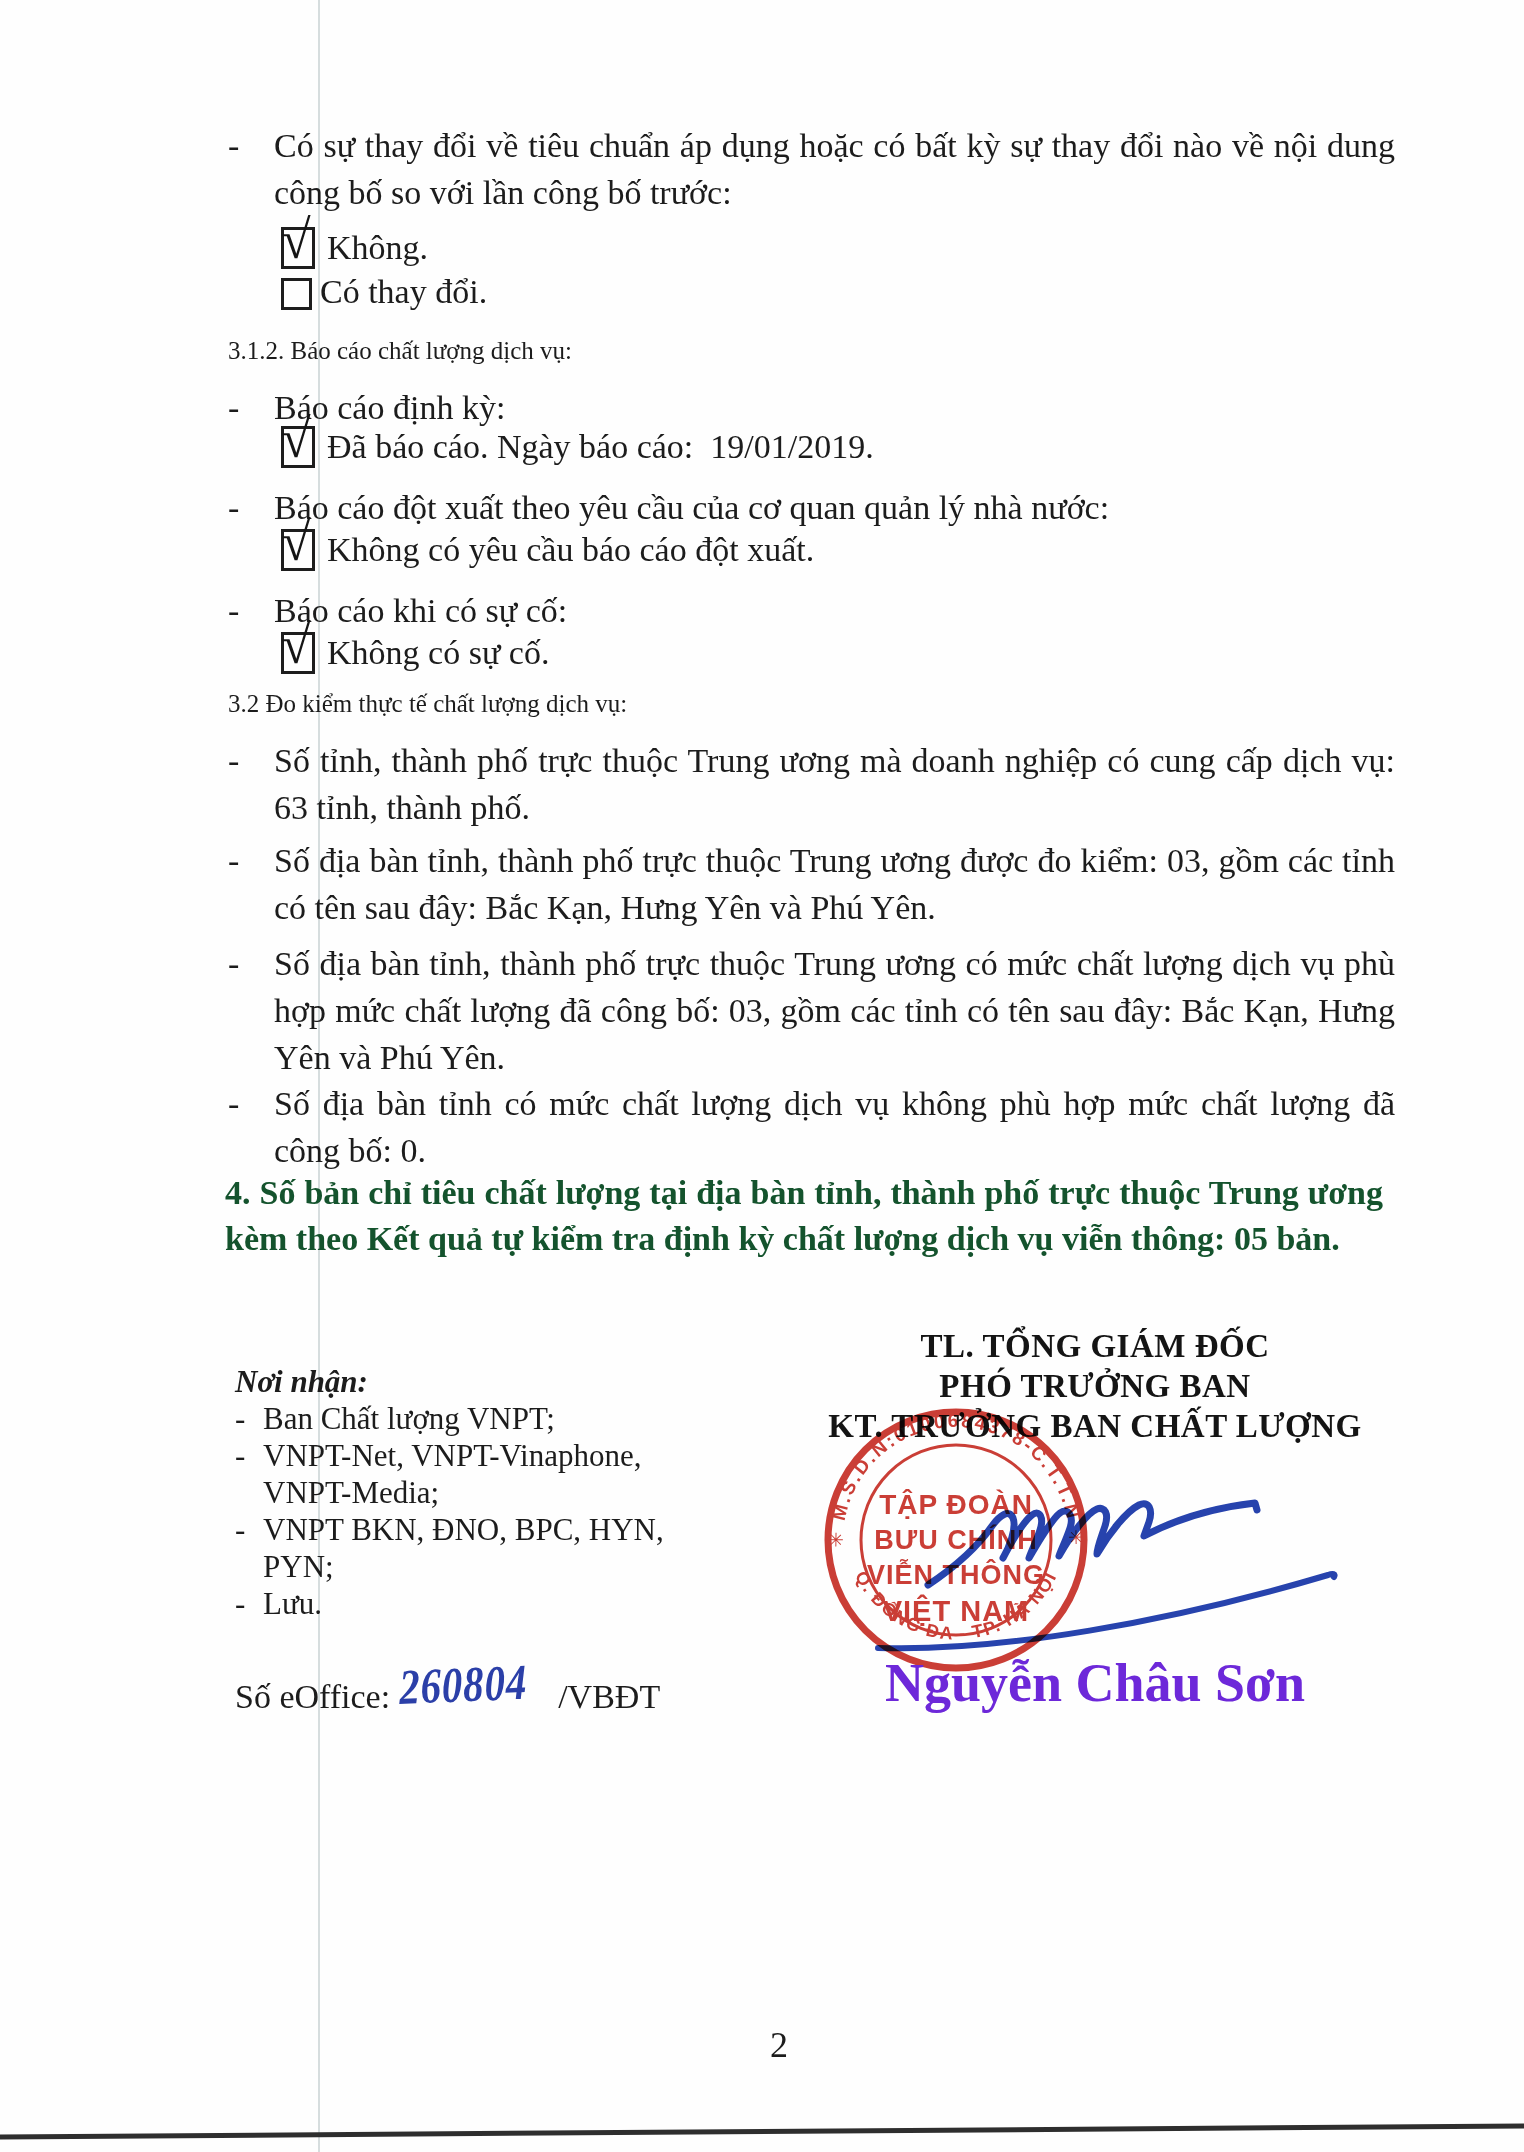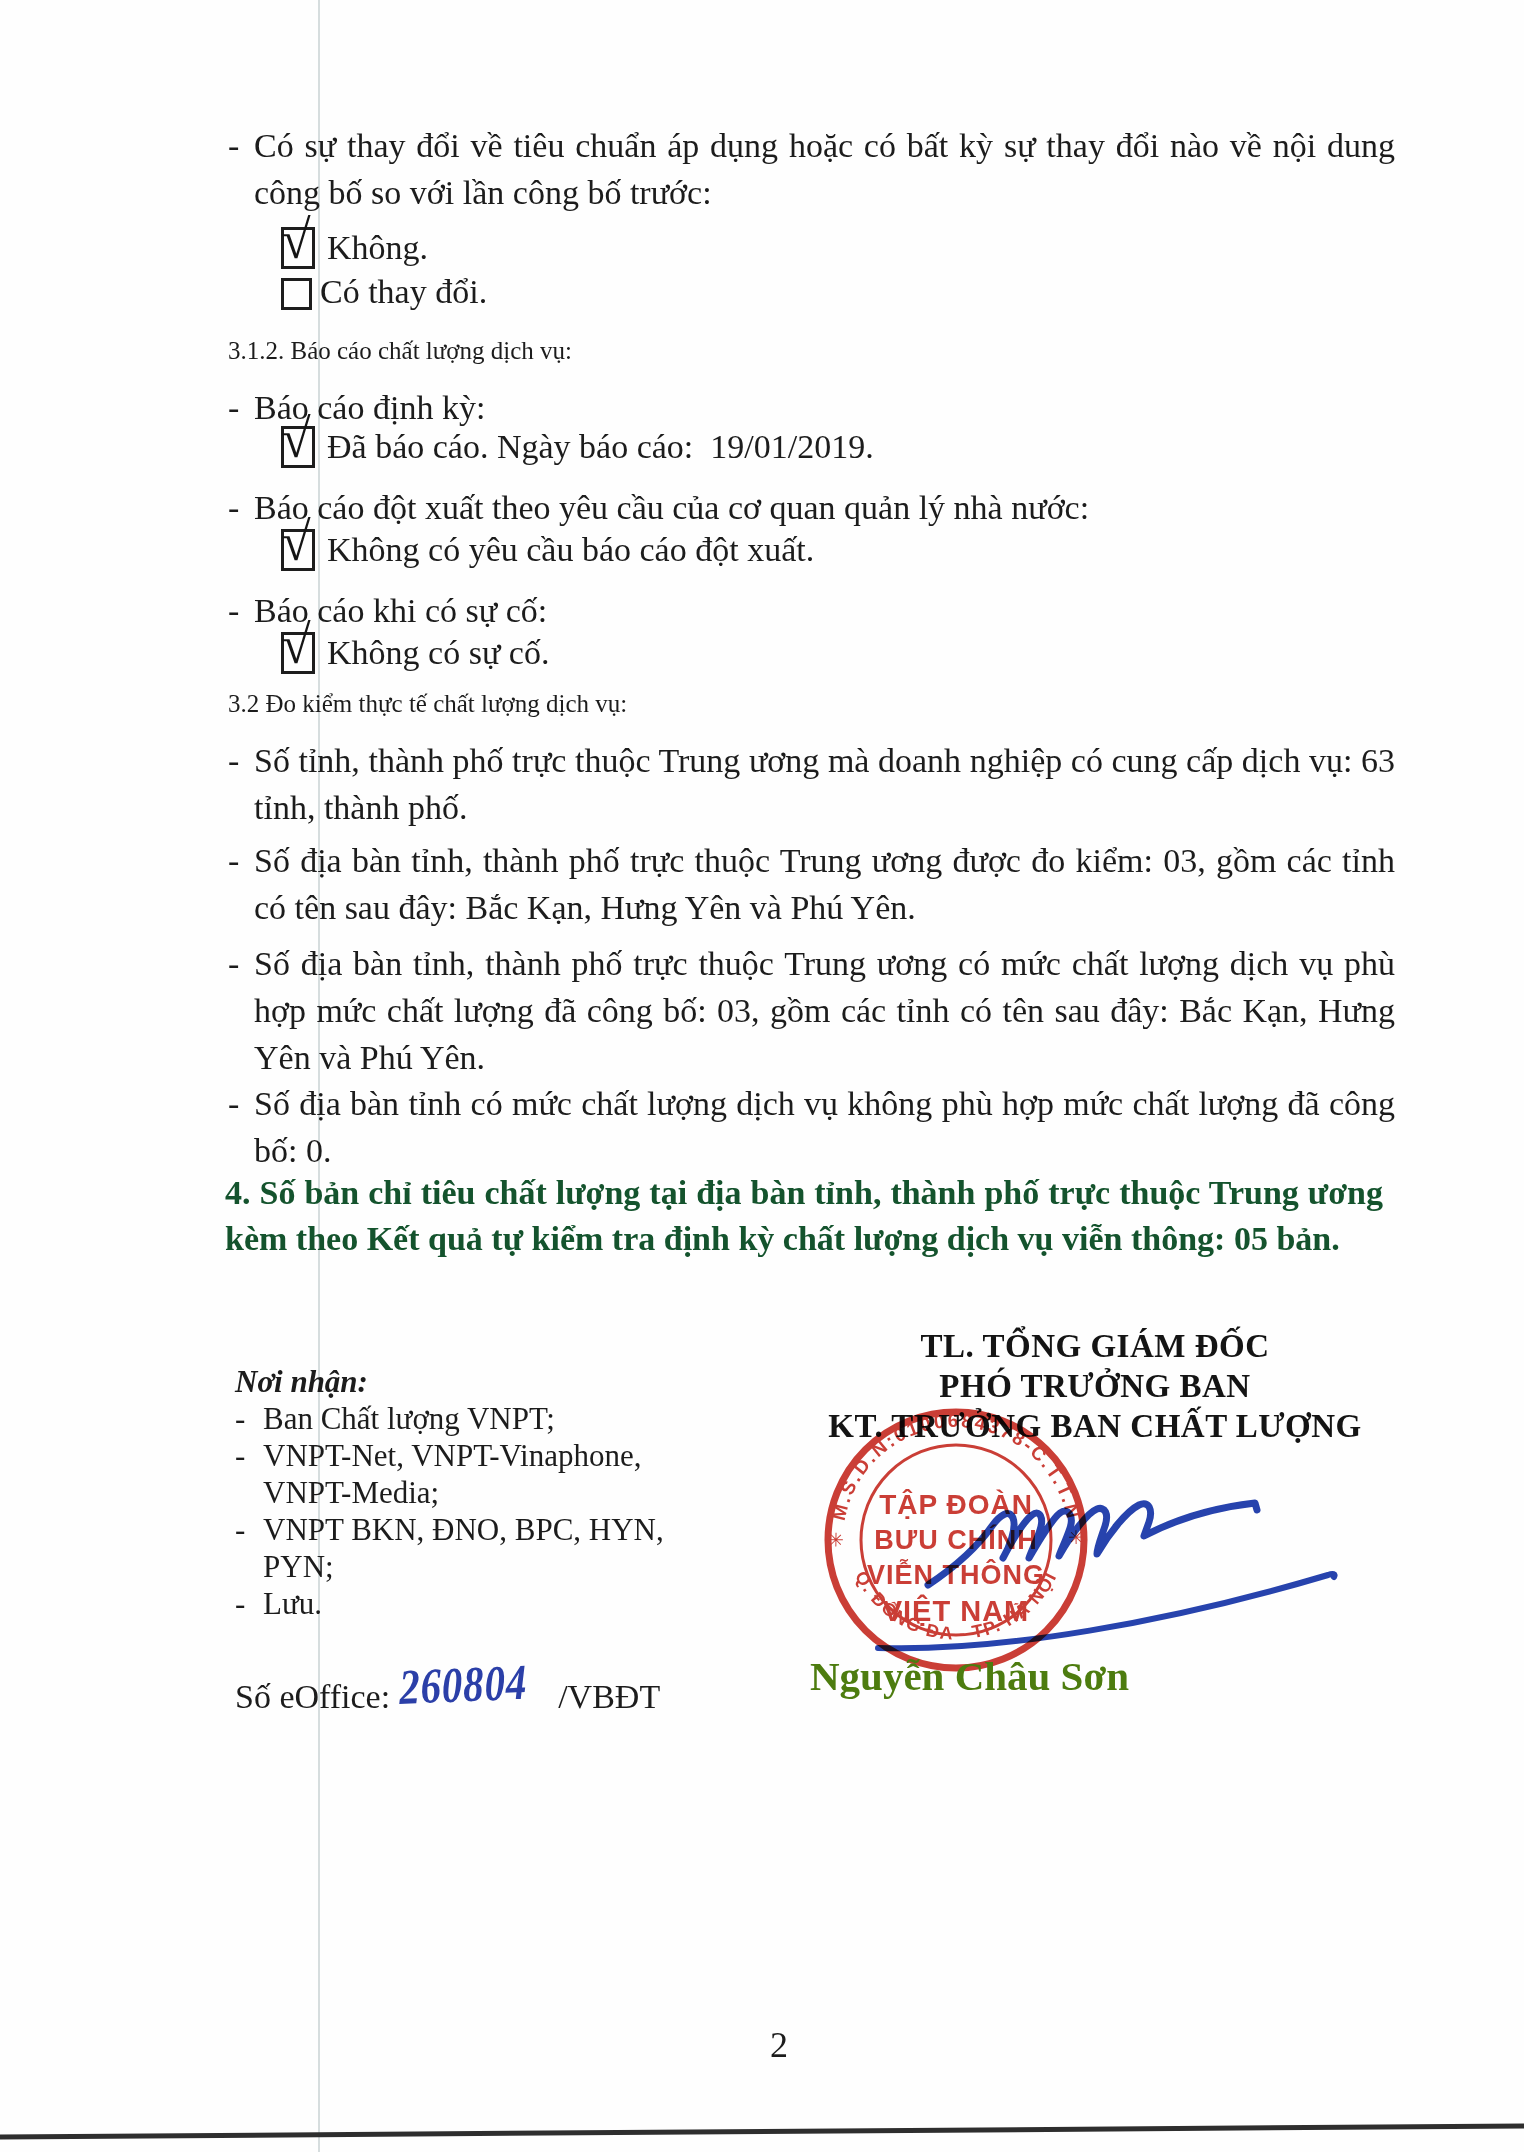--- a/index.html
+++ b/index.html
@@ -6,34 +6,34 @@
   .page{
     position:relative;width:1524px;height:2152px;margin:0 auto;
     background:#fefefe;overflow:hidden;
     font-family:"Liberation Serif","DejaVu Serif",serif;
     color:#1c1c1c;
   }
   .vline{position:absolute;left:318px;top:0;width:2px;height:2152px;background:#ccd4d6;opacity:.8;}
   
   .blk{position:absolute;left:228px;width:1167px;font-size:34px;line-height:47px;text-align:justify;}
   .blk .dash{position:absolute;left:0;top:0;width:30px;}
-  .blk .li-body{margin-left:26px;}
+  .blk .li-body{margin-left:46px;}
   .sec{position:absolute;left:228px;width:1167px;font-size:25px;line-height:47px;}
   .bold-sec{position:absolute;left:225px;width:1158px;font-size:34px;line-height:46px;font-weight:bold;text-align:justify;color:#14532d;}
   
   .opt{position:absolute;left:281px;display:flex;align-items:flex-start;font-size:34px;}
   .opt .lbl{line-height:44px;white-space:pre-wrap;}
   .cb{position:relative;display:inline-block;width:28px;height:36px;border:3px solid #1d1d1d;margin-right:12px;margin-top:1px;flex:none;}
   .cb .tick{position:absolute;left:-3px;top:-17px;font-size:54px;line-height:1;color:#141414;font-weight:bold;}
   .cb.empty{width:25px;height:26px;margin-top:8px;margin-right:8px;}
   
   .sig-titles{position:absolute;left:810px;top:1326px;width:570px;text-align:center;
     font-size:33px;font-weight:bold;line-height:40px;color:#141414;letter-spacing:.5px;}
-  .sig-name{position:absolute;left:810px;top:1652px;width:570px;text-align:left;
-    font-size:41px;font-weight:bold;color:#4d7c0f;}
+  .sig-name{position:absolute;left:810px;top:1652px;width:570px;text-align:center;
+    font-size:54px;font-weight:bold;color:#6d28d9;}
   .recipients{position:absolute;left:235px;top:1363px;width:470px;font-size:31px;line-height:37px;}
   .recipients .title{font-weight:bold;font-style:italic;}
   .r-item{position:relative;padding-left:28px;}
   .r-item .dash{position:absolute;left:0;top:0;}
   .eoffice{position:absolute;left:235px;top:1658px;display:flex;align-items:flex-end;font-size:34px;}
   .eoffice .hand{display:inline-block;font-size:50px;font-style:italic;font-weight:bold;color:#2b3fa8;
     transform:scaleX(.82) rotate(-2deg);transform-origin:left bottom;letter-spacing:1px;margin:0 2px 0 10px;}
   .stamp{position:absolute;left:818px;top:1402px;width:276px;height:276px;mix-blend-mode:multiply;opacity:.95;}
   .signature-svg{position:absolute;left:850px;top:1430px;width:600px;height:260px;mix-blend-mode:multiply;}
   .page-num{position:absolute;left:770px;top:2024px;font-size:36px;}

